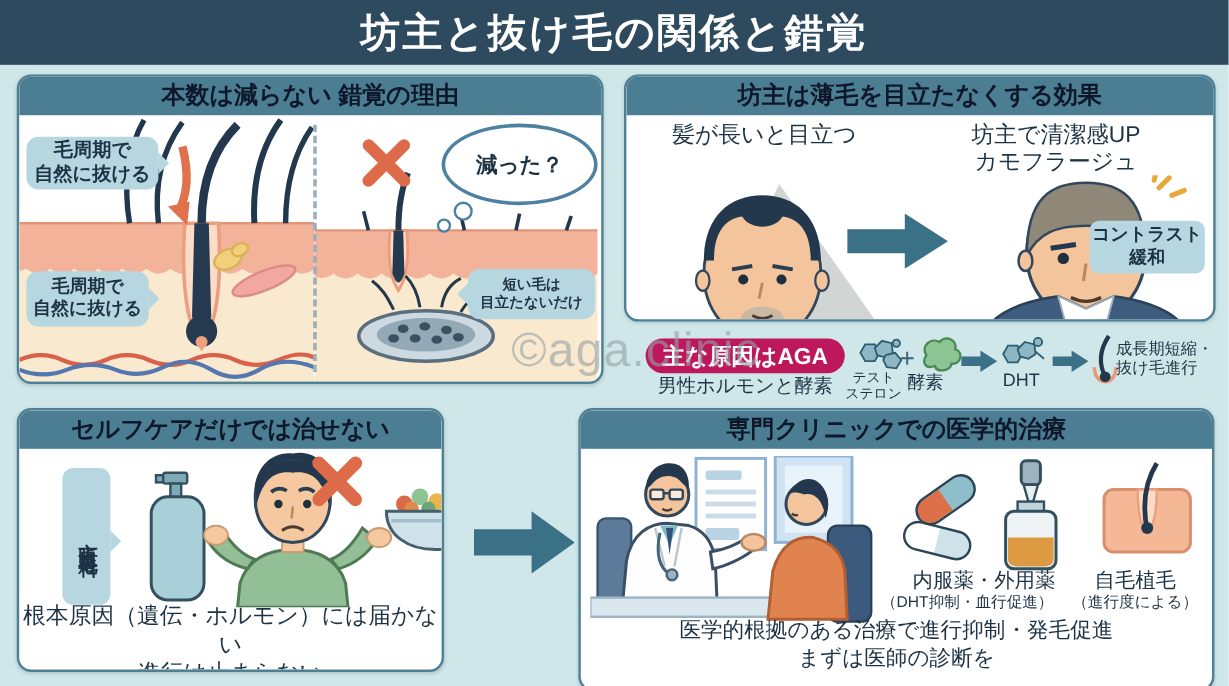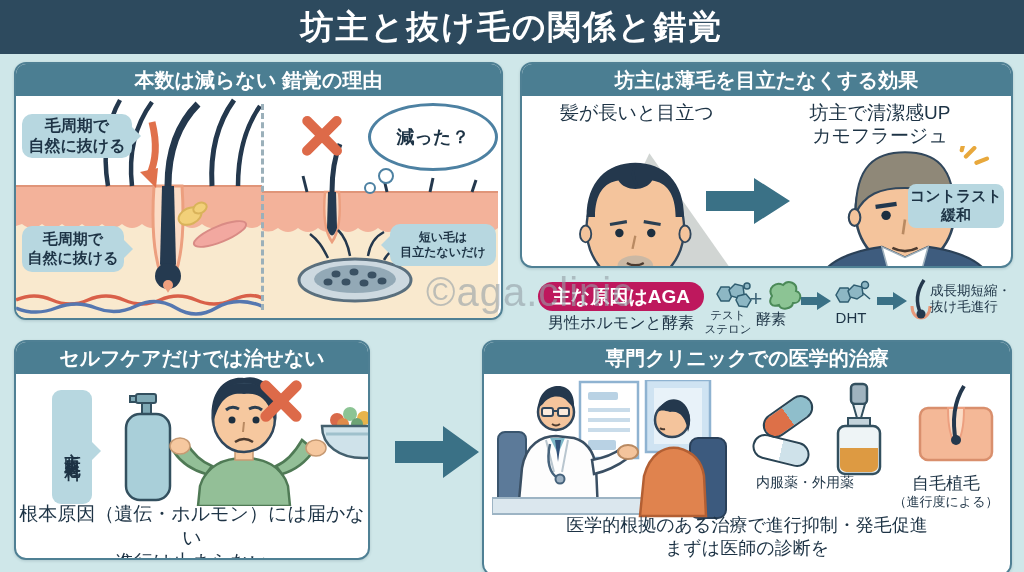--- a/index.html
+++ b/index.html
@@ -12,21 +12,21 @@
   .title-bar{
     position:absolute;left:0;top:0;width:1024px;height:54px;
     background:#2d4a5e;color:#ffffff;display:flex;align-items:center;justify-content:center;
     font-size:33px;font-weight:700;letter-spacing:2px;
   }
   .panel{
     position:absolute;background:#ffffff;border:2px solid #4f8094;border-radius:12px;
     box-shadow:0 1px 3px rgba(30,60,75,.18);box-sizing:border-box;overflow:hidden;
   }
   .panel-header{
-    background:#4b7e92;color:#ffffff;text-align:center;font-weight:700;
+    background:#4b7e92;color:#0f172a;text-align:center;font-weight:700;
     font-size:20px;height:32px;line-height:32px;white-space:nowrap;overflow:hidden;
   }
   .panel-content{position:relative;width:100%;overflow:hidden;}
   .bubble{
     position:absolute;background:#b7d7e0;border-radius:10px;
     color:#1d3345;font-weight:700;text-align:center;
     display:flex;align-items:center;justify-content:center;
     white-space:pre-line;line-height:1.25;
   }
   .bubble:after{content:"";position:absolute;width:0;height:0;border:9px solid transparent;}
@@ -351,21 +351,22 @@
         <path d="M12,66 L50,66 L50,84 C50,88 46,90 42,90 L20,90 C16,90 12,88 12,84 Z" fill="#dd9a42"></path>
       </svg>
 
       <svg width="76" height="78" viewBox="0 0 76 78" style="position:absolute;left:434px;top:10px;">
         <rect x="2" y="24" width="72" height="52" rx="8" fill="#f4b897" stroke="#d98f6d" stroke-width="2.5"></rect>
         <path d="M30,24 C30,42 32,54 38,60 C44,54 46,42 46,24 Z" fill="#fbdcc6" stroke="#ec9f7f" stroke-width="2"></path>
         <path d="M38,58 C34,38 36,18 46,2" stroke="#24384d" stroke-width="4" fill="none"></path>
         <circle cx="38" cy="56" r="5" fill="#24384d"></circle>
       </svg>
 
-      <div class="lbl" style="left:251px;top:100px;width:140px;font-size:14px;">内服薬・外用薬</div>
+      <div class="lbl" style="left:266px;top:100px;width:140px;font-size:17px;">内服薬・外用薬</div>
+      <div class="lbl" style="left:240px;top:120px;width:164px;font-size:13px;">（DHT抑制・血行促進）</div>
       <div class="lbl" style="left:412px;top:100px;width:100px;font-size:17px;">自毛植毛</div>
       <div class="lbl" style="left:406px;top:120px;width:112px;font-size:13px;">（進行度による）</div>
 
       <div class="lbl" style="left:0;top:140px;width:100%;font-size:18px;line-height:1.25;">医学的根拠のある治療で進行抑制・発毛促進
 まずは医師の診断を</div>
     </div>
   </div>
 
 </div>
 

